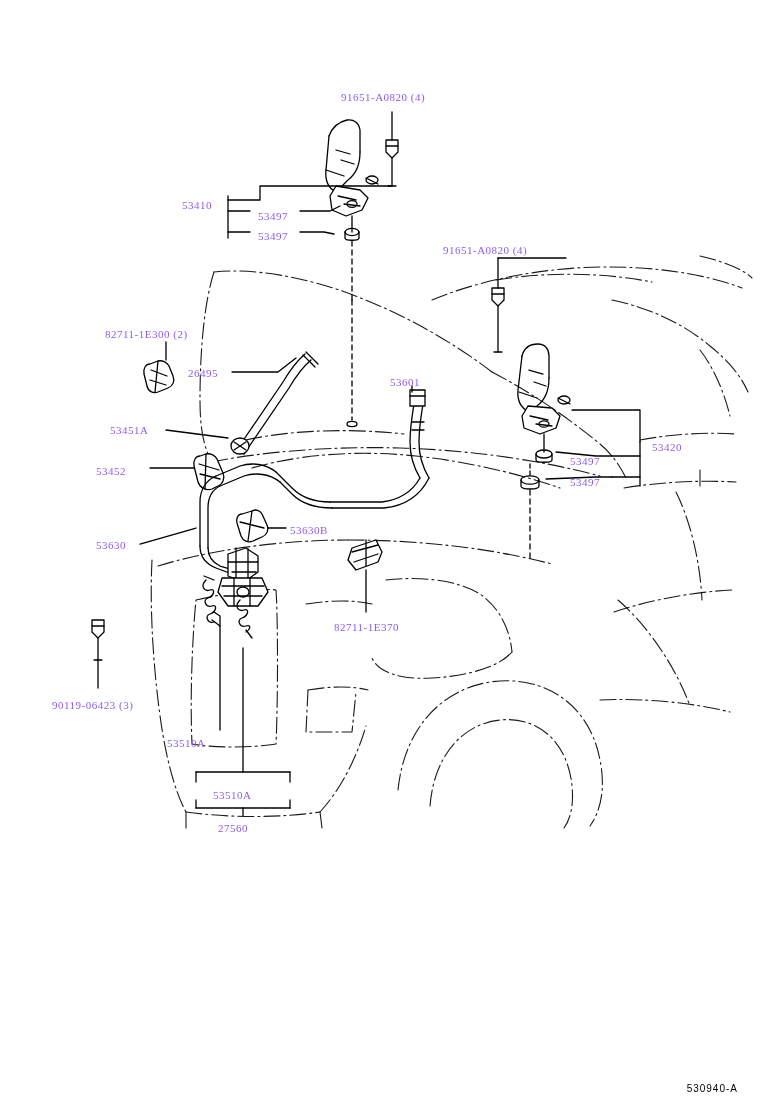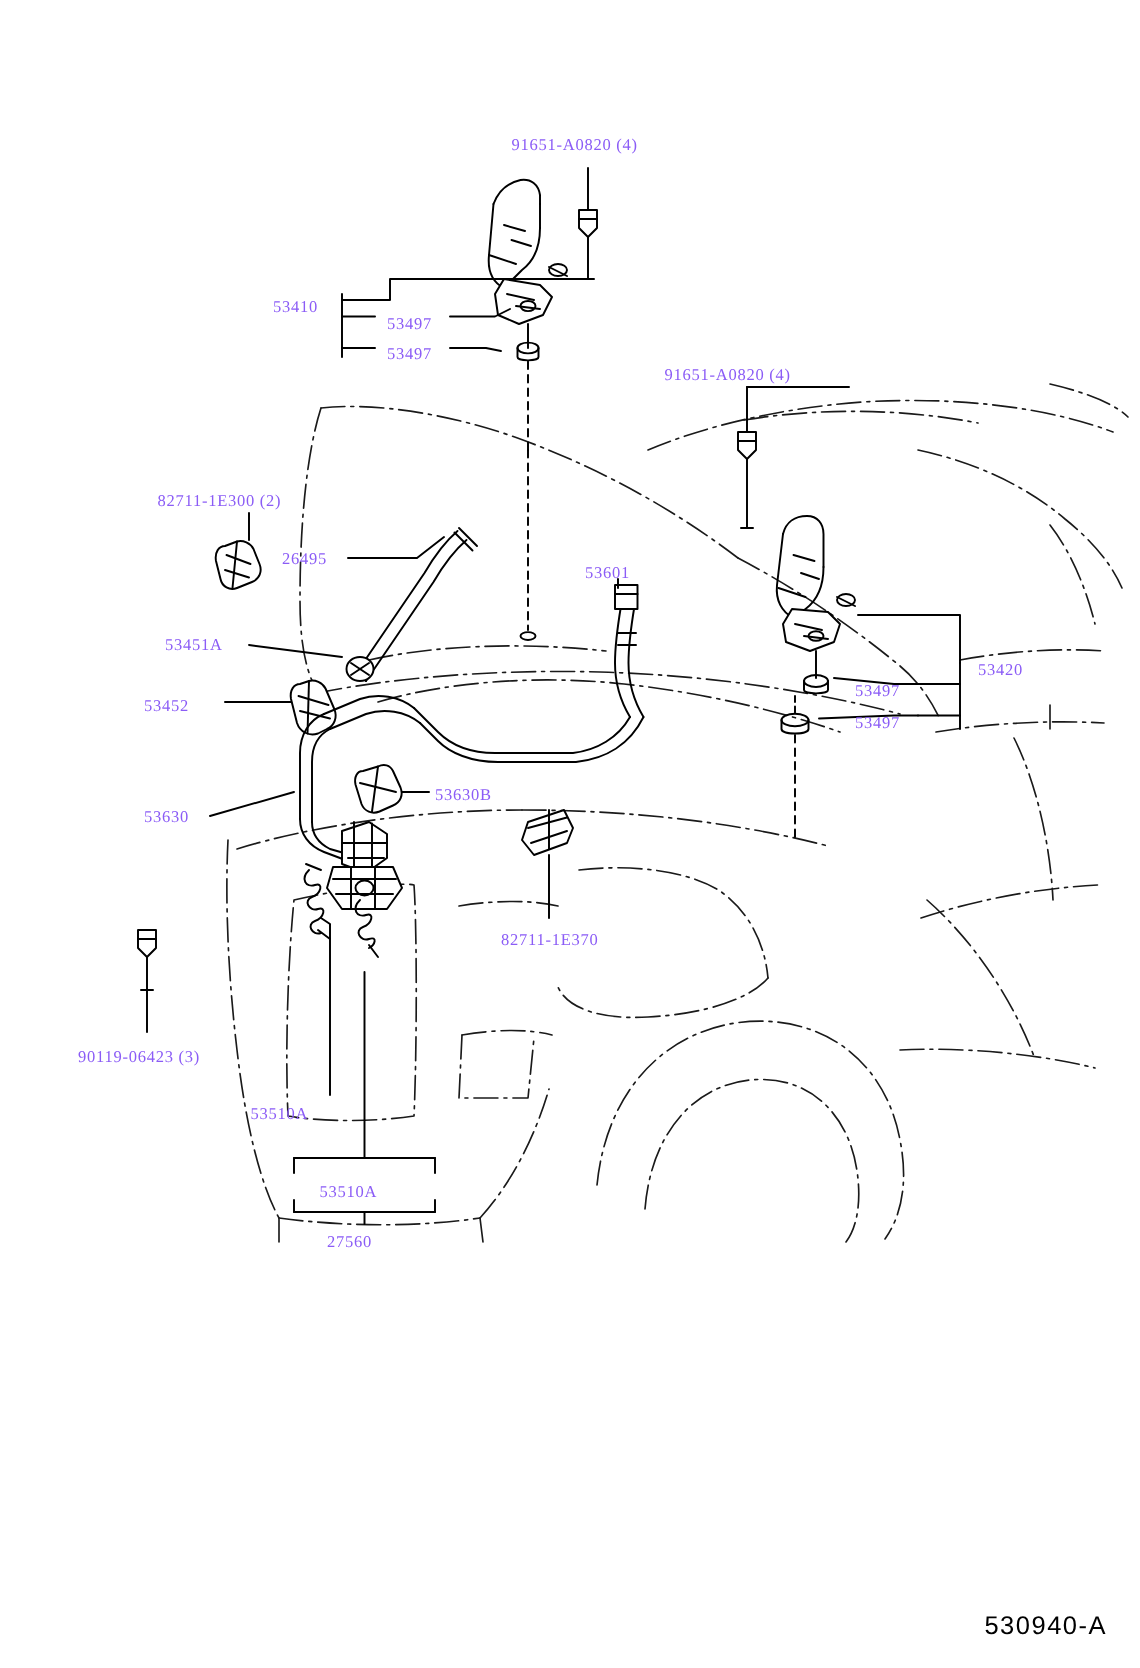--- a/index.html
+++ b/index.html
@@ -32,21 +32,21 @@
     font-size: 11px;
     letter-spacing: 0.5px;
     color: #8b5cf6;
     white-space: nowrap;
     line-height: 1;
   }
   .figcode {
     position: absolute;
     right: 22px;
     bottom: 18px;
-    font-size: 17px;
+    font-size: 10px;
     letter-spacing: 1px;
     color: #000000;
     font-family: "Liberation Sans", sans-serif;
   }
   .wm {
     position: absolute;
     left: 28px;
     top: 455px;
     width: 704px;
     height: 140px;

